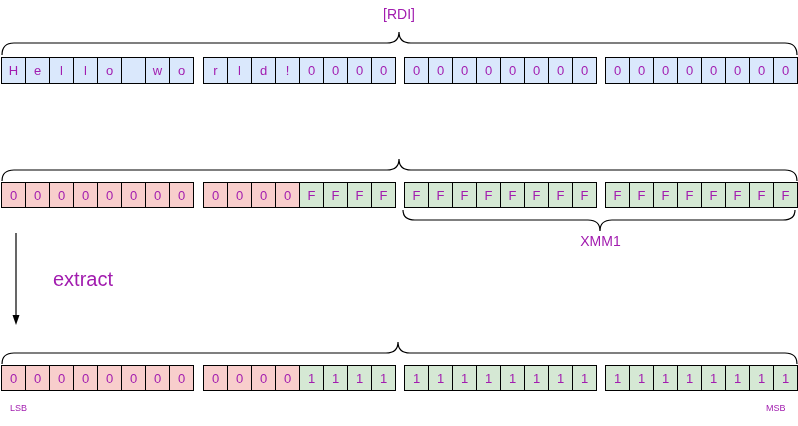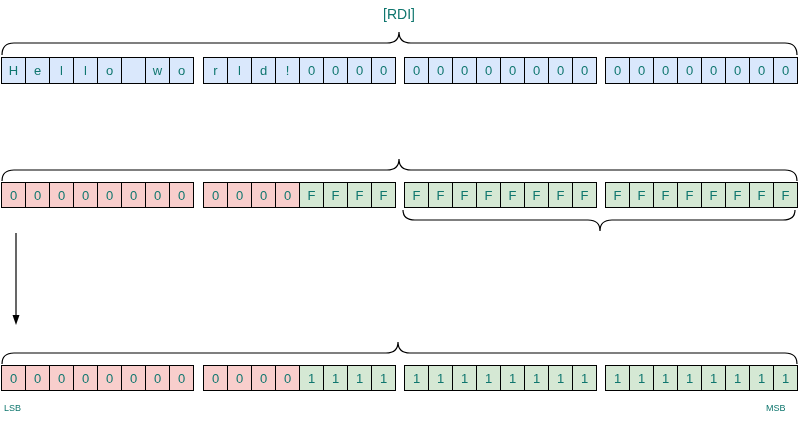--- a/index.html
+++ b/index.html
@@ -6,21 +6,21 @@
     margin: 0;
     padding: 0;
     background: #ffffff;
   }
   .canvas {
     position: relative;
     width: 798px;
     height: 426px;
     background: #ffffff;
     font-family: "Liberation Sans", sans-serif;
-    color: #0f766e;
+    color: #a21caf;
     overflow: hidden;
   }
   .overlay {
     position: absolute;
     left: 0;
     top: 0;
     width: 798px;
     height: 426px;
     pointer-events: none;
   }
@@ -48,21 +48,21 @@
     left: 53px;
     top: 268px;
     font-size: 20px;
     line-height: 23px;
   }
   .label-lsb, .label-msb {
     font-size: 9px;
     line-height: 10px;
     top: 403px;
   }
-  .label-lsb { left: 4px; }
+  .label-lsb { left: 10px; }
   .label-msb { left: 766px; }
 
   .cells-row {
     position: absolute;
     left: 0;
     width: 798px;
   }
   .row-rdi  { top: 57px;  height: 27px; }
   .row-ymm1 { top: 182px; height: 26px; }
   .row-eax  { top: 365px; height: 26px; }
@@ -104,20 +104,22 @@
 
     <path d="M 403,210 Q 403,220 415,220 L 588,220 Q 600,220 600,231 Q 600,220 612,220 L 783,220 Q 795,220 795,210" fill="none" stroke="#000000" stroke-width="1.2"></path>
 
     <path d="M 2,364 Q 2,353 14,353 L 386,353 Q 398,353 398,342 Q 398,353 410,353 L 785,353 Q 797,353 797,364" fill="none" stroke="#000000" stroke-width="1.2"></path>
 
     <line x1="16" y1="233" x2="16" y2="317" stroke="#000000" stroke-width="1.2"></line>
     <polygon points="16,325 12.5,315 19.5,315" fill="#000000"></polygon>
   </svg>
 
   <div class="label label-center label-rdi">[RDI]</div>
+  <div class="label label-xmm1">XMM1</div>
+  <div class="label label-extract">extract</div>
   <div class="label label-lsb">LSB</div>
   <div class="label label-msb">MSB</div>
 
   <div id="rows">
       <div class="cells-row row-rdi">
         <div class="cell-group">
           <div class="cell" style="background: rgb(218, 232, 252); border-color: rgb(0, 0, 0);">H</div>
           <div class="cell" style="background: rgb(218, 232, 252); border-color: rgb(0, 0, 0);">e</div>
           <div class="cell" style="background: rgb(218, 232, 252); border-color: rgb(0, 0, 0);">l</div>
           <div class="cell" style="background: rgb(218, 232, 252); border-color: rgb(0, 0, 0);">l</div>

